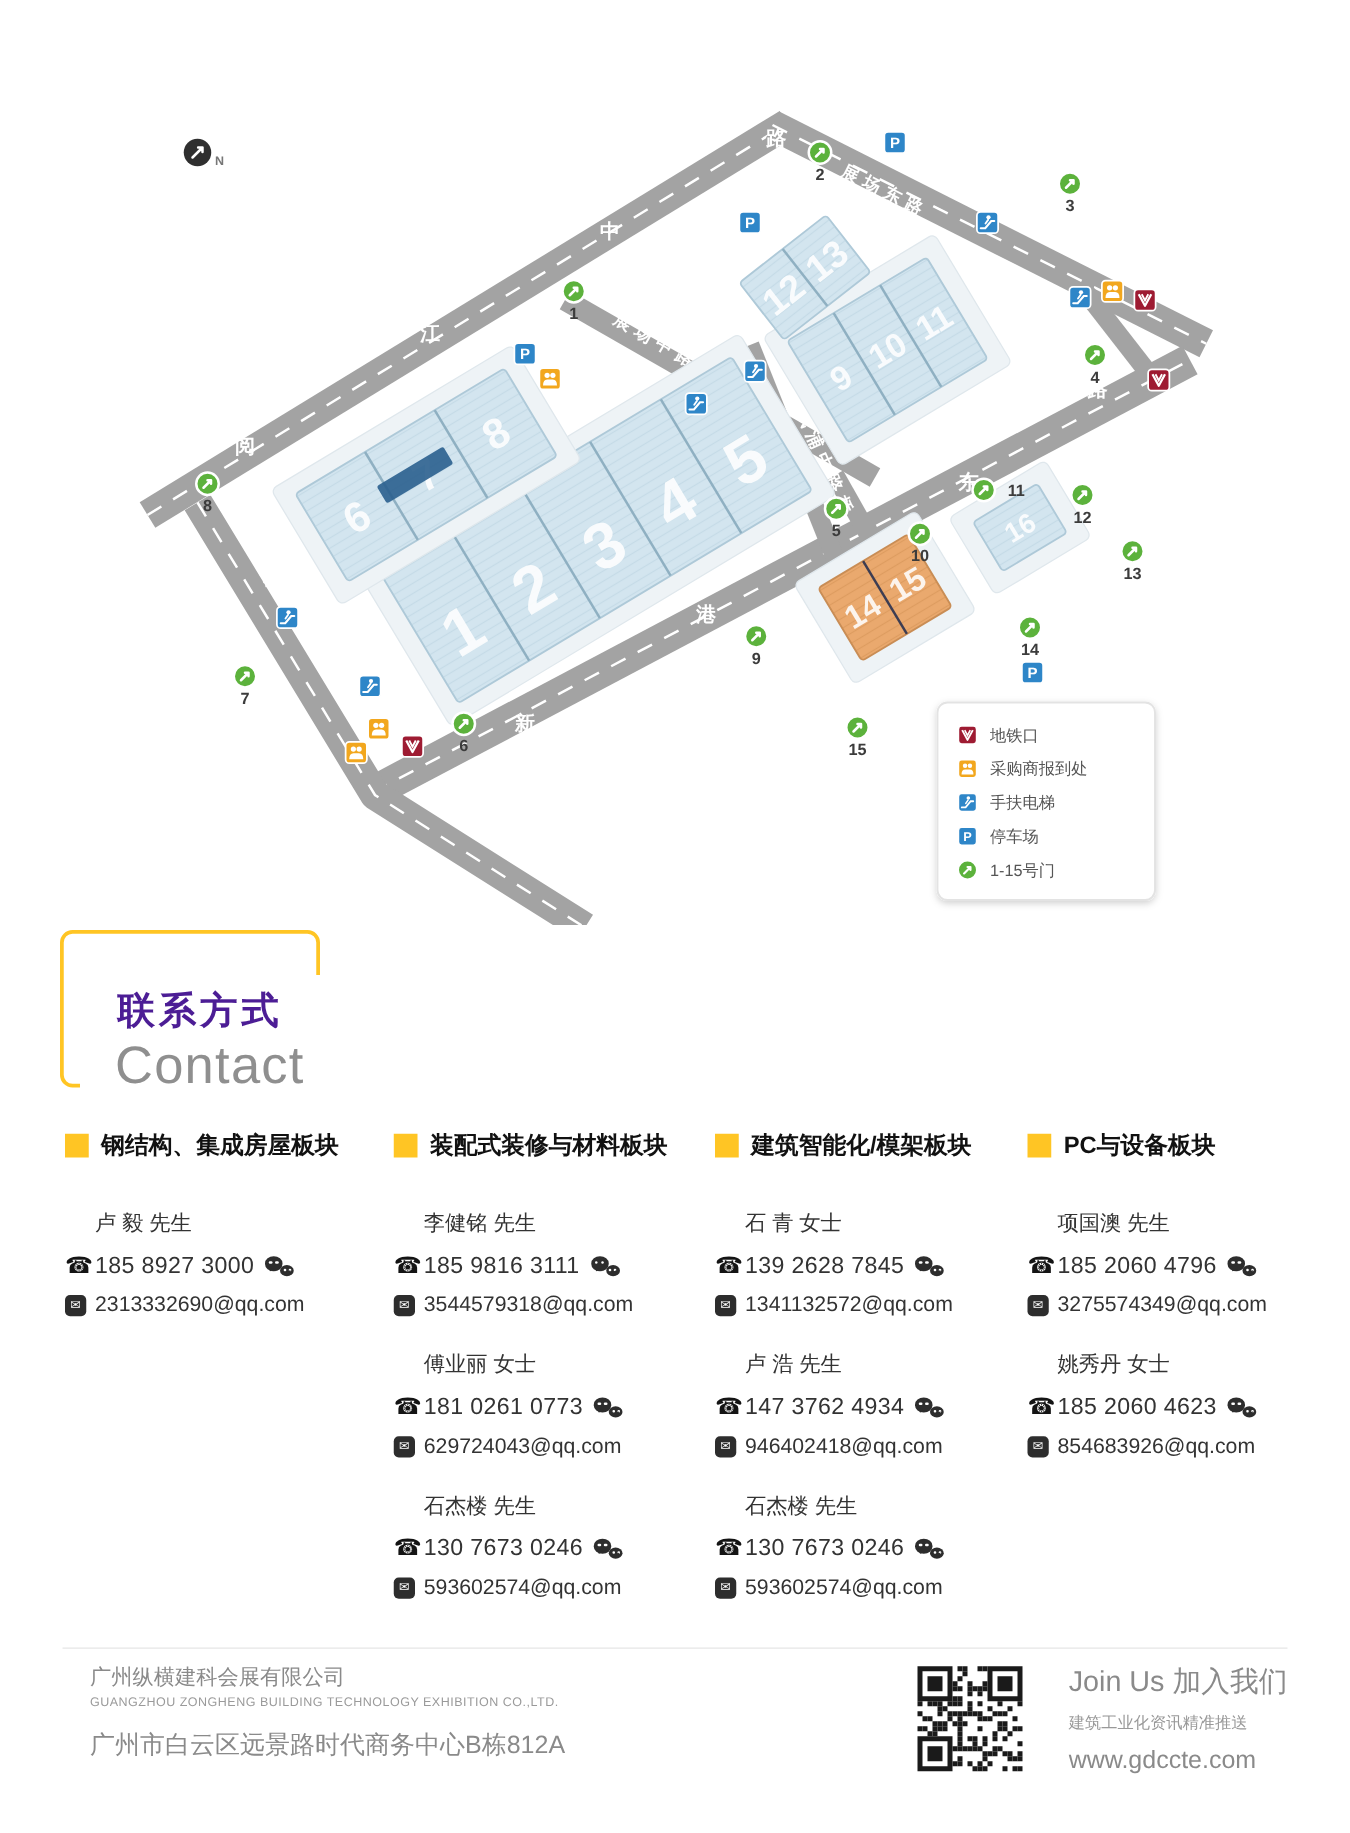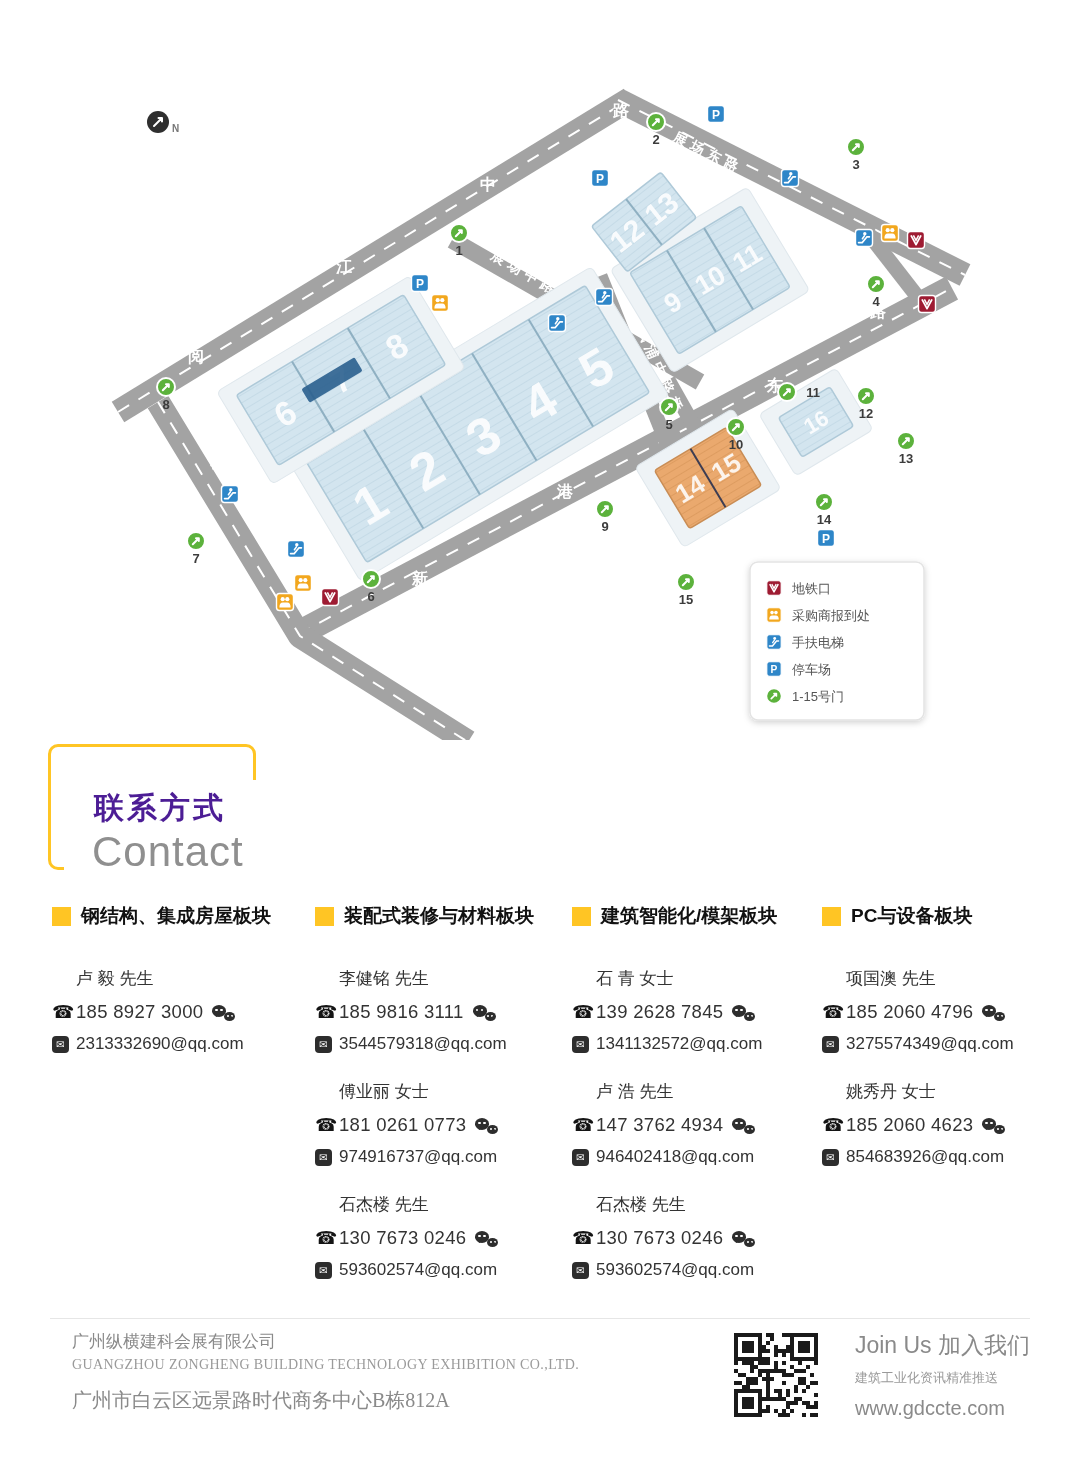--- a/index.html
+++ b/index.html
@@ -33,23 +33,23 @@
   .wechat .b1{left:0;top:0;width:14px;height:11.5px;background:#2d2d2d;border-radius:50%;}
   .wechat .b1:before{content:"";position:absolute;left:3px;top:4px;width:2.2px;height:2.2px;background:#fff;border-radius:50%;box-shadow:5px 0 0 #fff;}
   .wechat .b1:after{content:"";position:absolute;left:1px;bottom:-3px;border:3.5px solid transparent;border-top-color:#2d2d2d;transform:rotate(25deg);}
   .wechat .b2{right:0;bottom:0;width:11px;height:9px;background:#2d2d2d;border-radius:50%;}
   .wechat .b2:before{content:"";position:absolute;left:2.5px;top:3px;width:1.8px;height:1.8px;background:#fff;border-radius:50%;box-shadow:4px 0 0 #fff;}
   .wechat .b2:after{content:"";position:absolute;right:1px;bottom:-2px;border:3px solid transparent;border-top-color:#2d2d2d;transform:rotate(-25deg);}
 
   
   .divider{position:absolute;left:50px;right:50px;top:1318px;height:1px;background:#e6e6e6;}
   .footer{position:absolute;left:72px;right:50px;top:1330px;display:flex;justify-content:space-between;align-items:flex-start;}
-  .f-left{color:#8a8a8a;font-family:Liberation Serif, serif;}
+  .f-left{color:#8a8a8a;}
   .f-company{font-size:17px;margin-bottom:4px;}
-  .f-company-en{font-size:14px;color:#9a9a9a;letter-spacing:.4px;margin-bottom:14px;}
+  .f-company-en{font-size:10px;color:#9a9a9a;letter-spacing:.4px;margin-bottom:14px;}
   .f-address{font-size:20px;margin-bottom:10px;}
   .f-telrow{font-size:16px;display:flex;gap:44px;}
   .f-right{display:flex;gap:34px;align-items:center;}
   .f-join{color:#8a8a8a;}
   .f-join-title{font-size:23px;margin-bottom:8px;}
   .f-slogan{font-size:13px;color:#999;margin-bottom:10px;}
   .f-site{font-size:20px;}
 </style>
 </head>
 <body>
@@ -425,21 +425,21 @@
             <span class="num">181 0261 0773</span>
             <span class="wechat">
               <i class="b1"></i>
               <i class="b2"></i>
             </span>
           </div>
           <div class="line">
             <span class="ico">
               <span class="mail-ico">✉</span>
             </span>
-            <span class="mail">974916737@qq.com</span>
+            <span class="mail">629724043@qq.com</span>
           </div>
         </div>
         <div class="entry">
           <div class="line">
             <span class="ico"></span>
             <span class="nm">石杰楼 先生</span>
           </div>
           <div class="line">
             <span class="ico phone-ico">☎</span>
             <span class="num">130 7673 0246</span>

